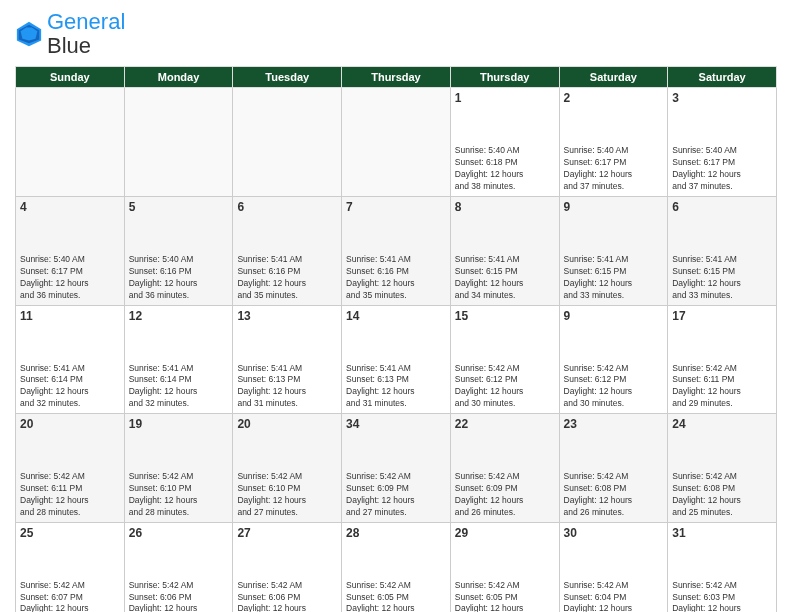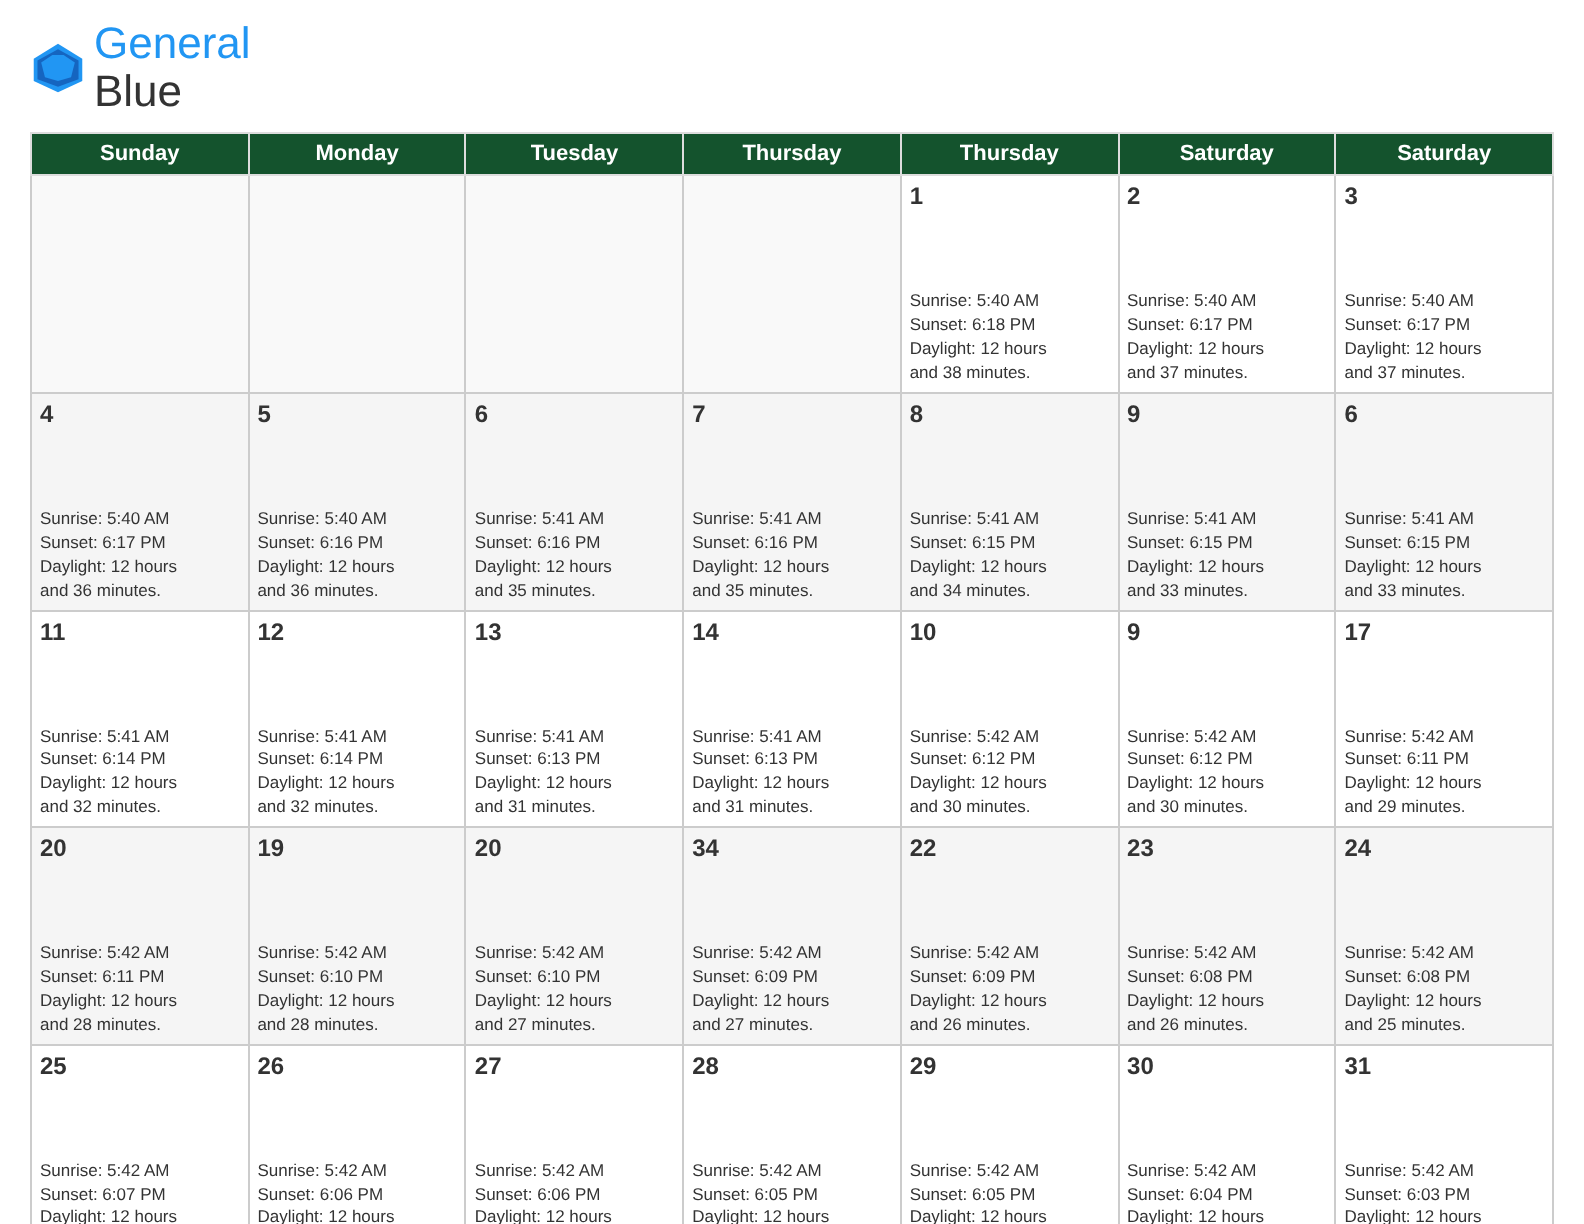--- a/index.html
+++ b/index.html
@@ -187,21 +187,21 @@
           </td>
           <td>
             <span class="day-num">13</span>
             <div class="day-info">Sunrise: 5:41 AM<br>Sunset: 6:13 PM<br>Daylight: 12 hours<br>and 31 minutes.</div>
           </td>
           <td>
             <span class="day-num">14</span>
             <div class="day-info">Sunrise: 5:41 AM<br>Sunset: 6:13 PM<br>Daylight: 12 hours<br>and 31 minutes.</div>
           </td>
           <td>
-            <span class="day-num">10</span>
+            <span class="day-num">15</span>
             <div class="day-info">Sunrise: 5:42 AM<br>Sunset: 6:12 PM<br>Daylight: 12 hours<br>and 30 minutes.</div>
           </td>
           <td>
             <span class="day-num">9</span>
             <div class="day-info">Sunrise: 5:42 AM<br>Sunset: 6:12 PM<br>Daylight: 12 hours<br>and 30 minutes.</div>
           </td>
           <td>
             <span class="day-num">17</span>
             <div class="day-info">Sunrise: 5:42 AM<br>Sunset: 6:11 PM<br>Daylight: 12 hours<br>and 29 minutes.</div>
           </td>

